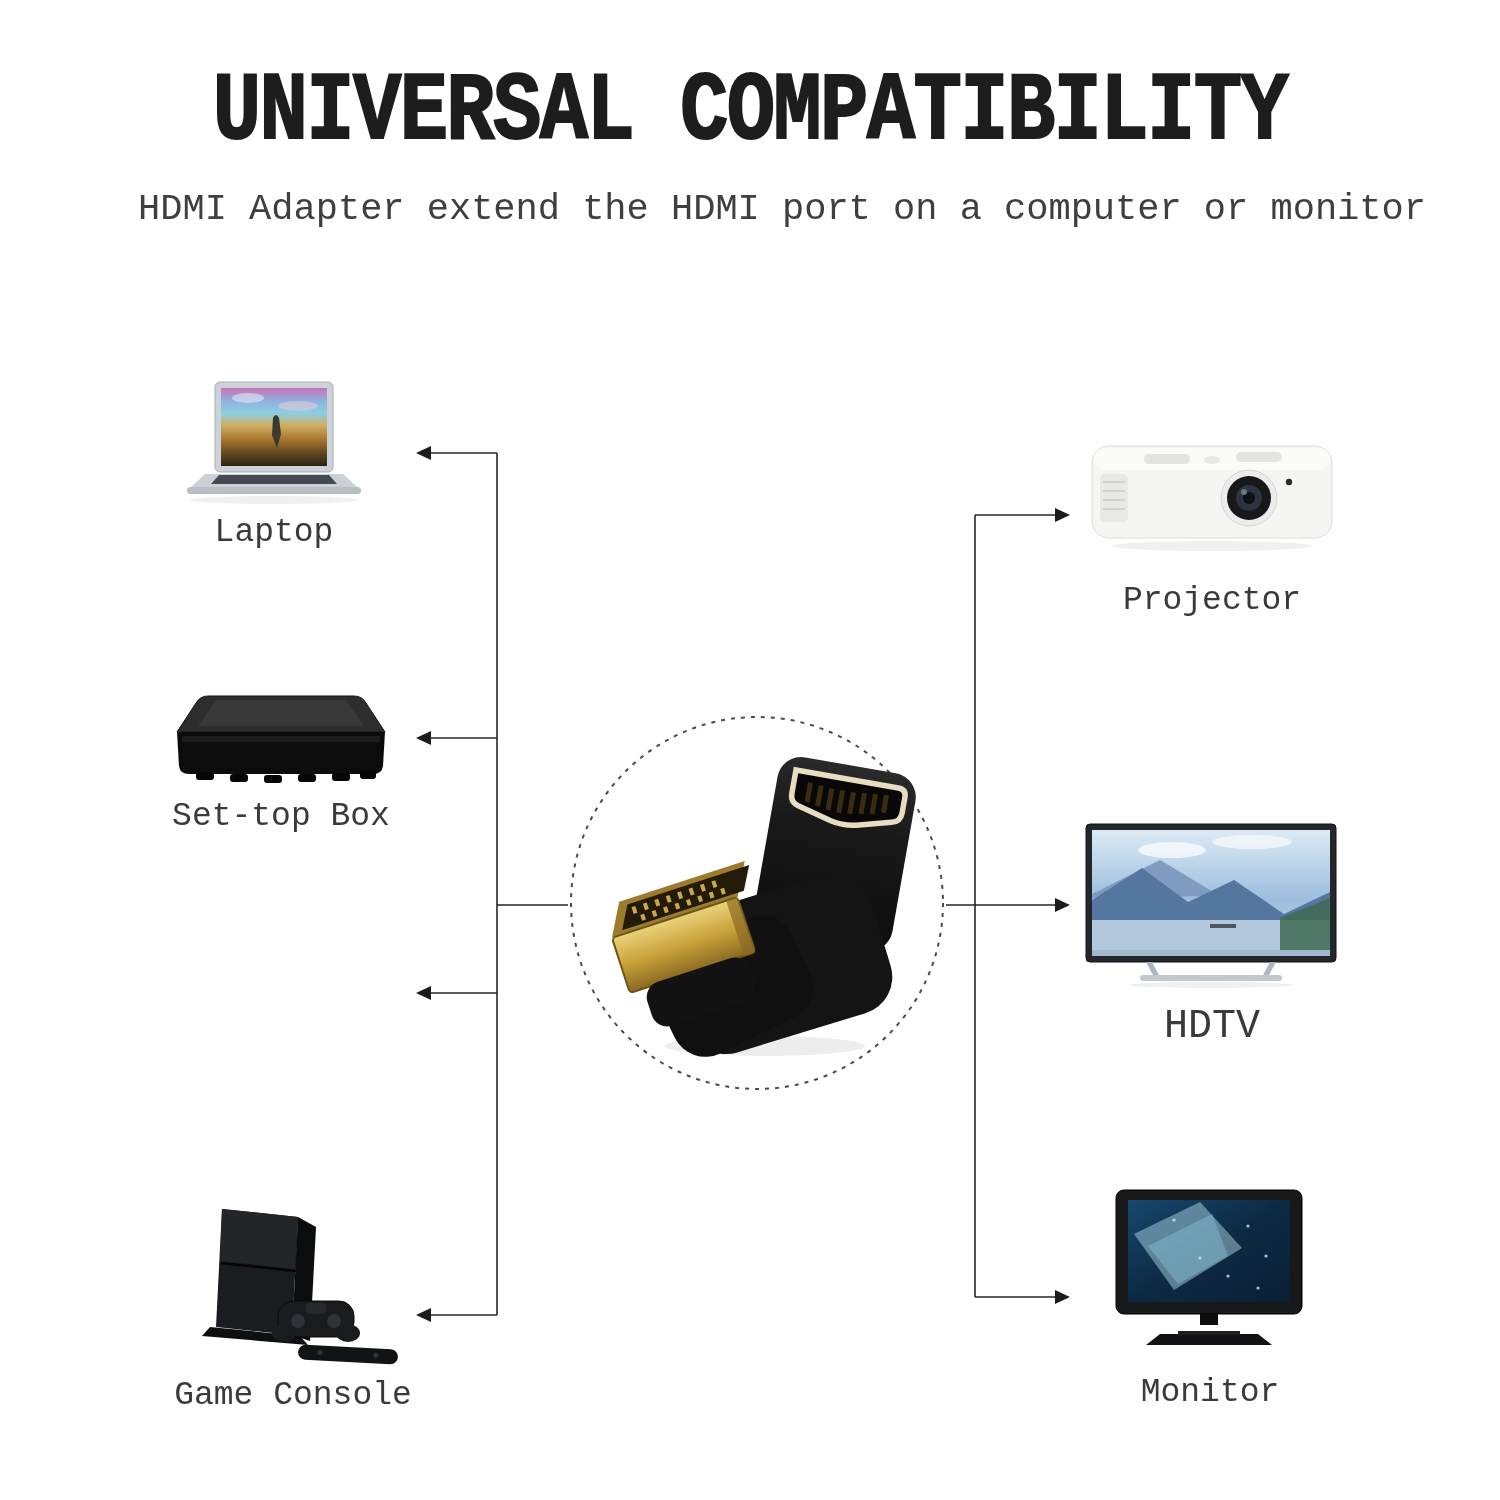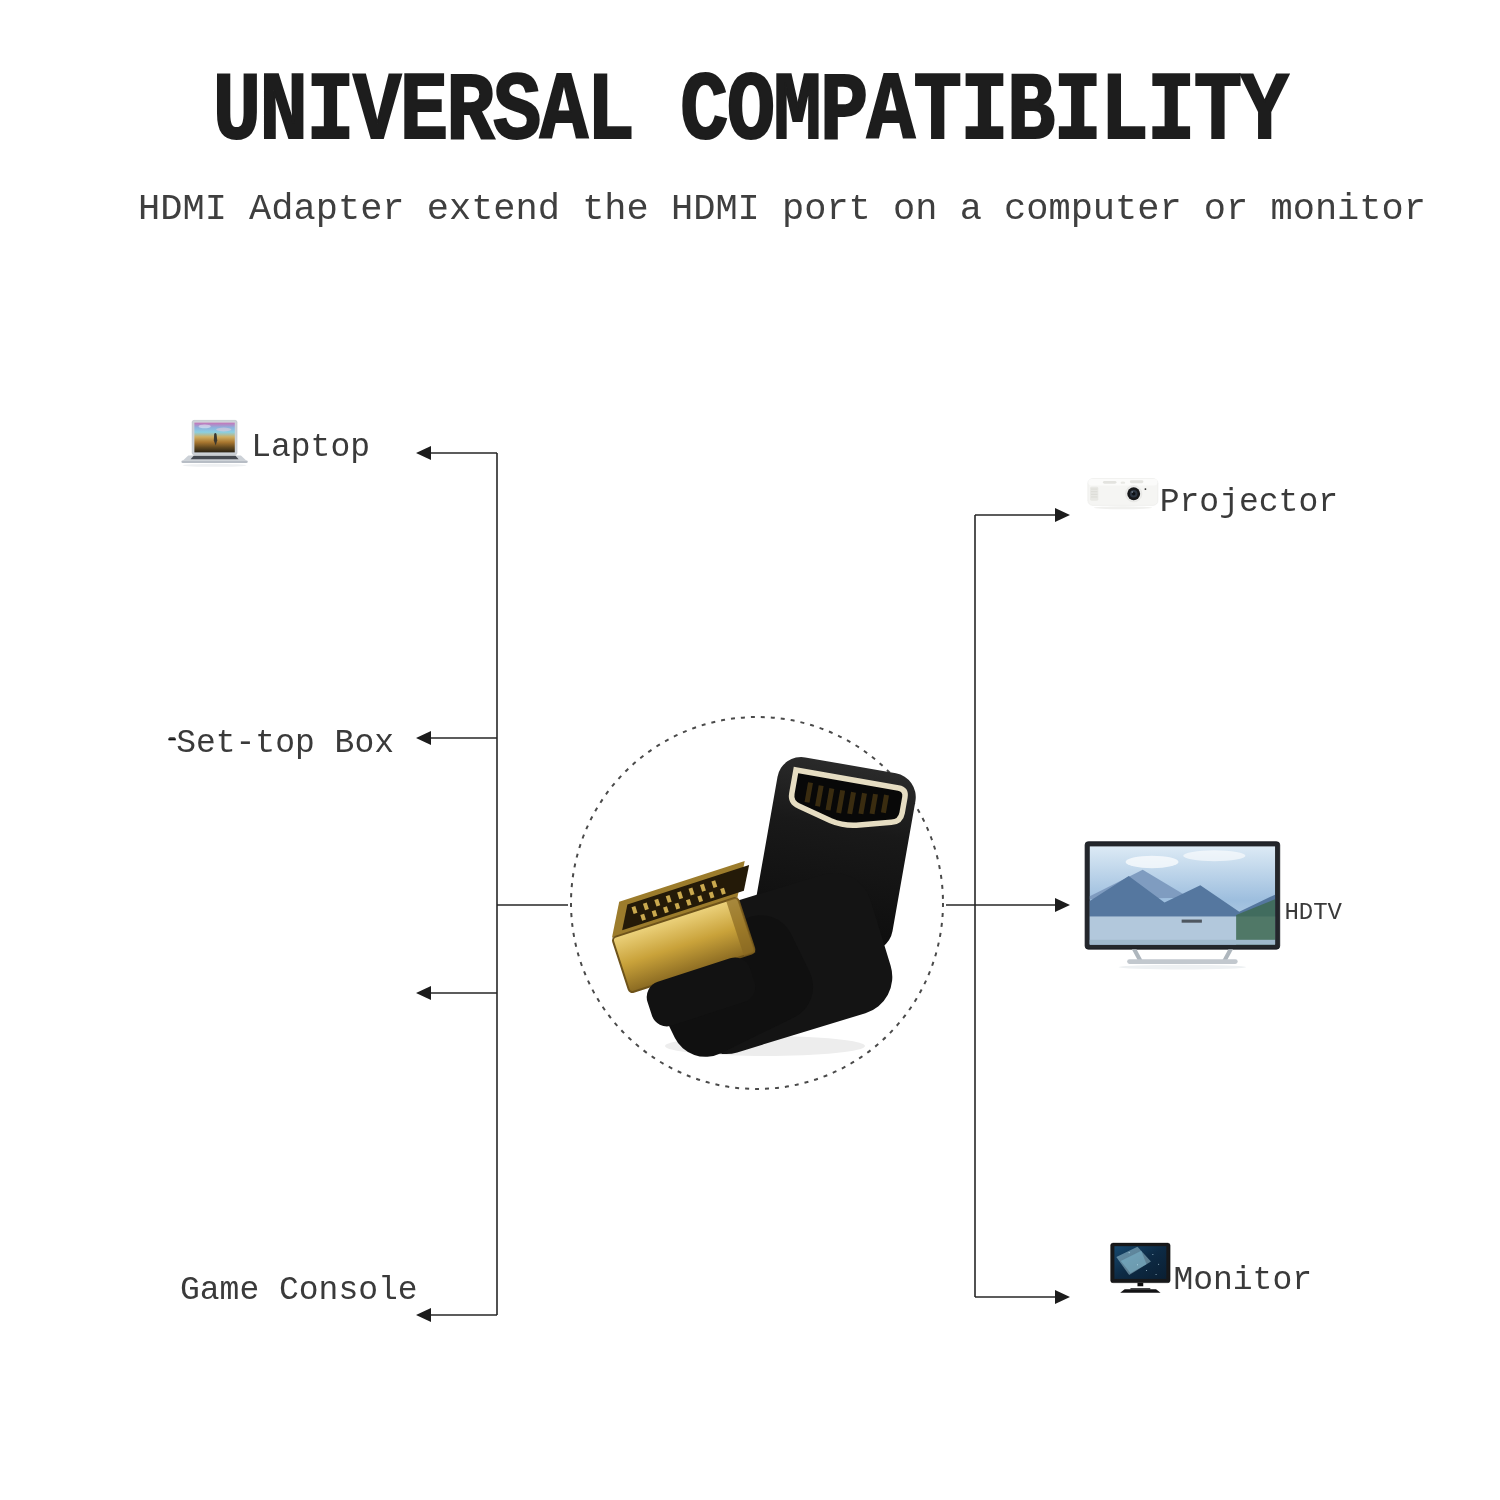--- a/index.html
+++ b/index.html
@@ -9,33 +9,33 @@
   .hdr{position:absolute;left:0;top:0;width:1500px;text-align:center;}
   .title{margin:0;position:absolute;left:0;top:58px;width:1500px;
          font-size:96px;font-weight:bold;letter-spacing:-2px;color:#1d1d1d;
          transform:scaleX(0.84);transform-origin:50% 50%;
          -webkit-text-stroke:2px #1d1d1d;white-space:nowrap;}
   .subtitle{margin:0;position:absolute;left:0;top:188px;width:1500px;
          font-size:37px;color:#3f3f3f;letter-spacing:0px;padding-left:32px;}
   
   .wires{position:absolute;left:0;top:0;width:1500px;height:1500px;pointer-events:none;}
   
-  .device{position:absolute;display:flex;flex-direction:row;align-items:center;}
+  .device{position:absolute;display:flex;flex-direction:column;align-items:center;}
   .device .dlabel{font-size:33px;color:#3a3a3a;white-space:nowrap;}
   #dev-laptop   {left:178px; top:380px; width:192px;}
   #dev-settop   {left:168px; top:688px; width:226px;}
   #dev-settop   .dlabel{margin-top:8px;}
   #dev-bluray   {left:148px; top:942px; width:266px;}
   #dev-bluray   .dlabel{margin-top:4px;}
   #dev-console  {left:180px; top:1203px; width:226px;}
   #dev-console  .dlabel{margin-top:2px;}
   #dev-projector{left:1086px;top:422px; width:252px;}
   #dev-projector .dlabel{margin-top:20px;}
   #dev-hdtv     {left:1082px;top:820px; width:260px;}
-  #dev-hdtv     .dlabel{margin-top:16px;font-size:24px;}
+  #dev-hdtv     .dlabel{margin-top:16px;font-size:40px;}
   #dev-monitor  {left:1108px;top:1186px;width:204px;}
   #dev-monitor  .dlabel{margin-top:24px;}
   #dev-laptop  .dlabel{margin-top:6px;}
   
   .adapter-wrap{position:absolute;left:570px;top:716px;width:374px;height:374px;}
 </style>
 </head>
 <body>
 
 <div class="stage">

